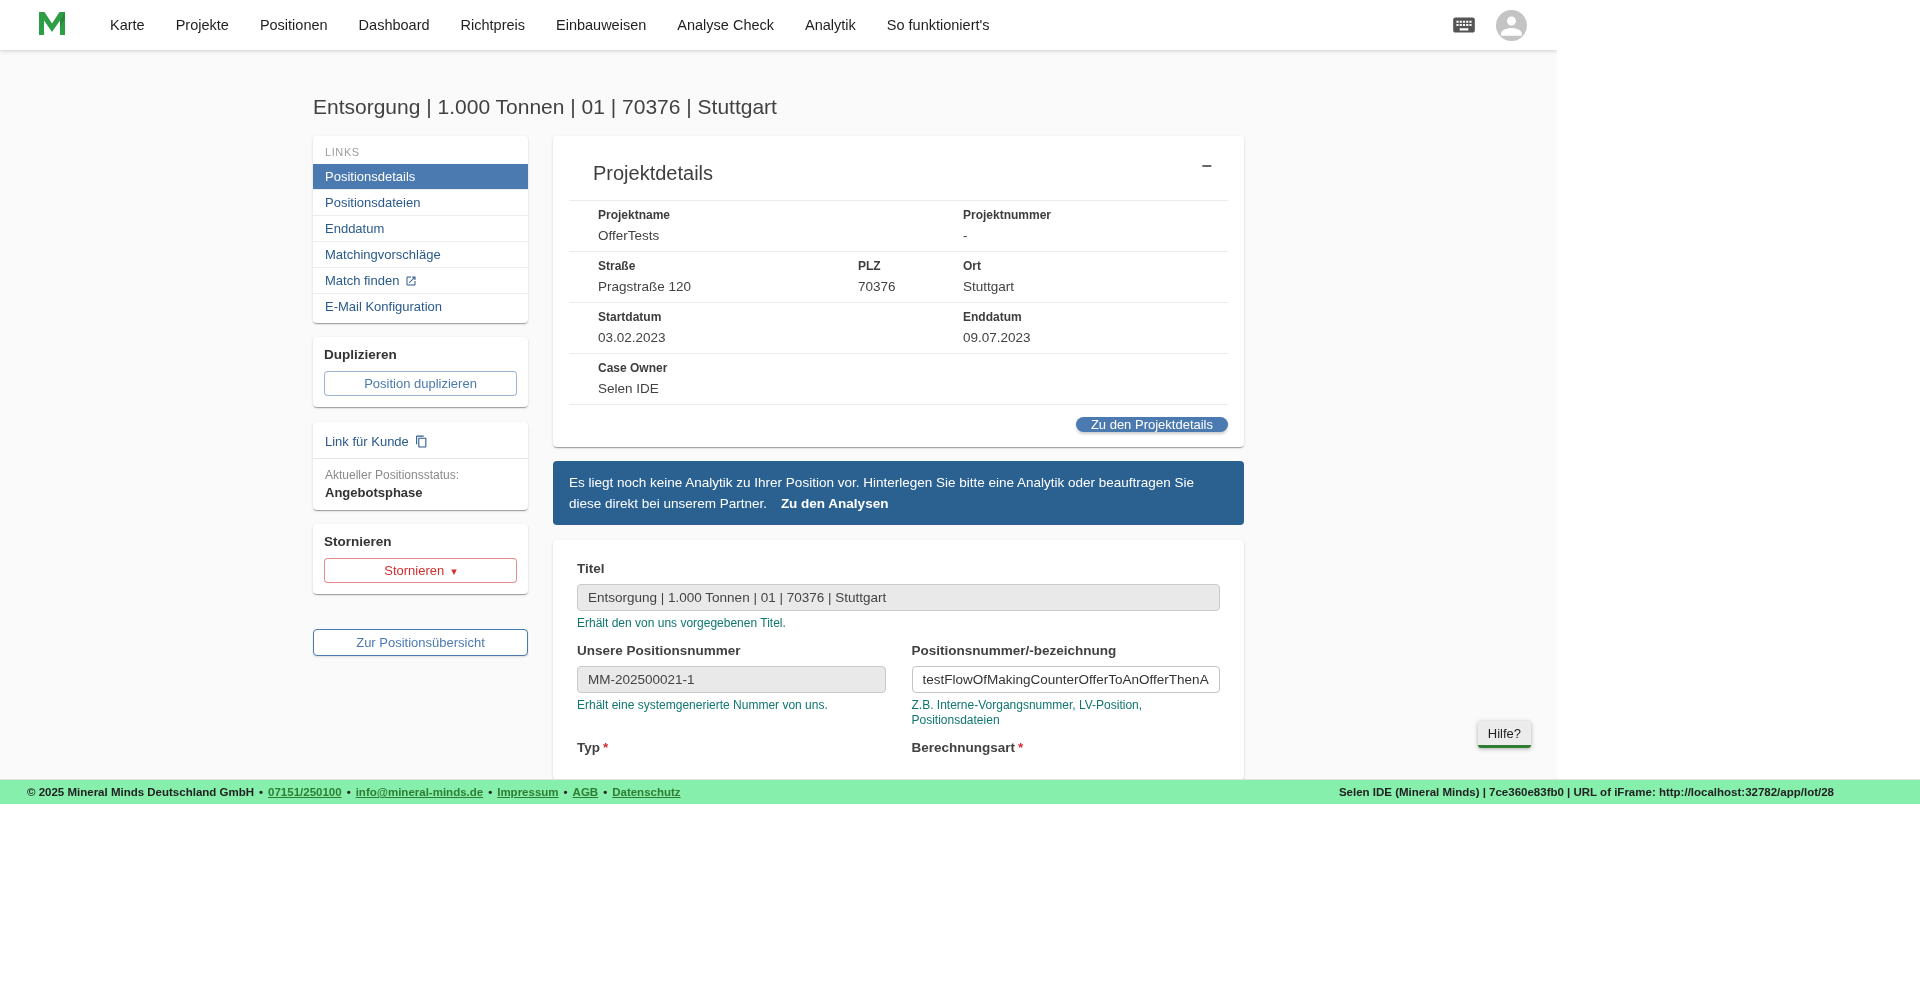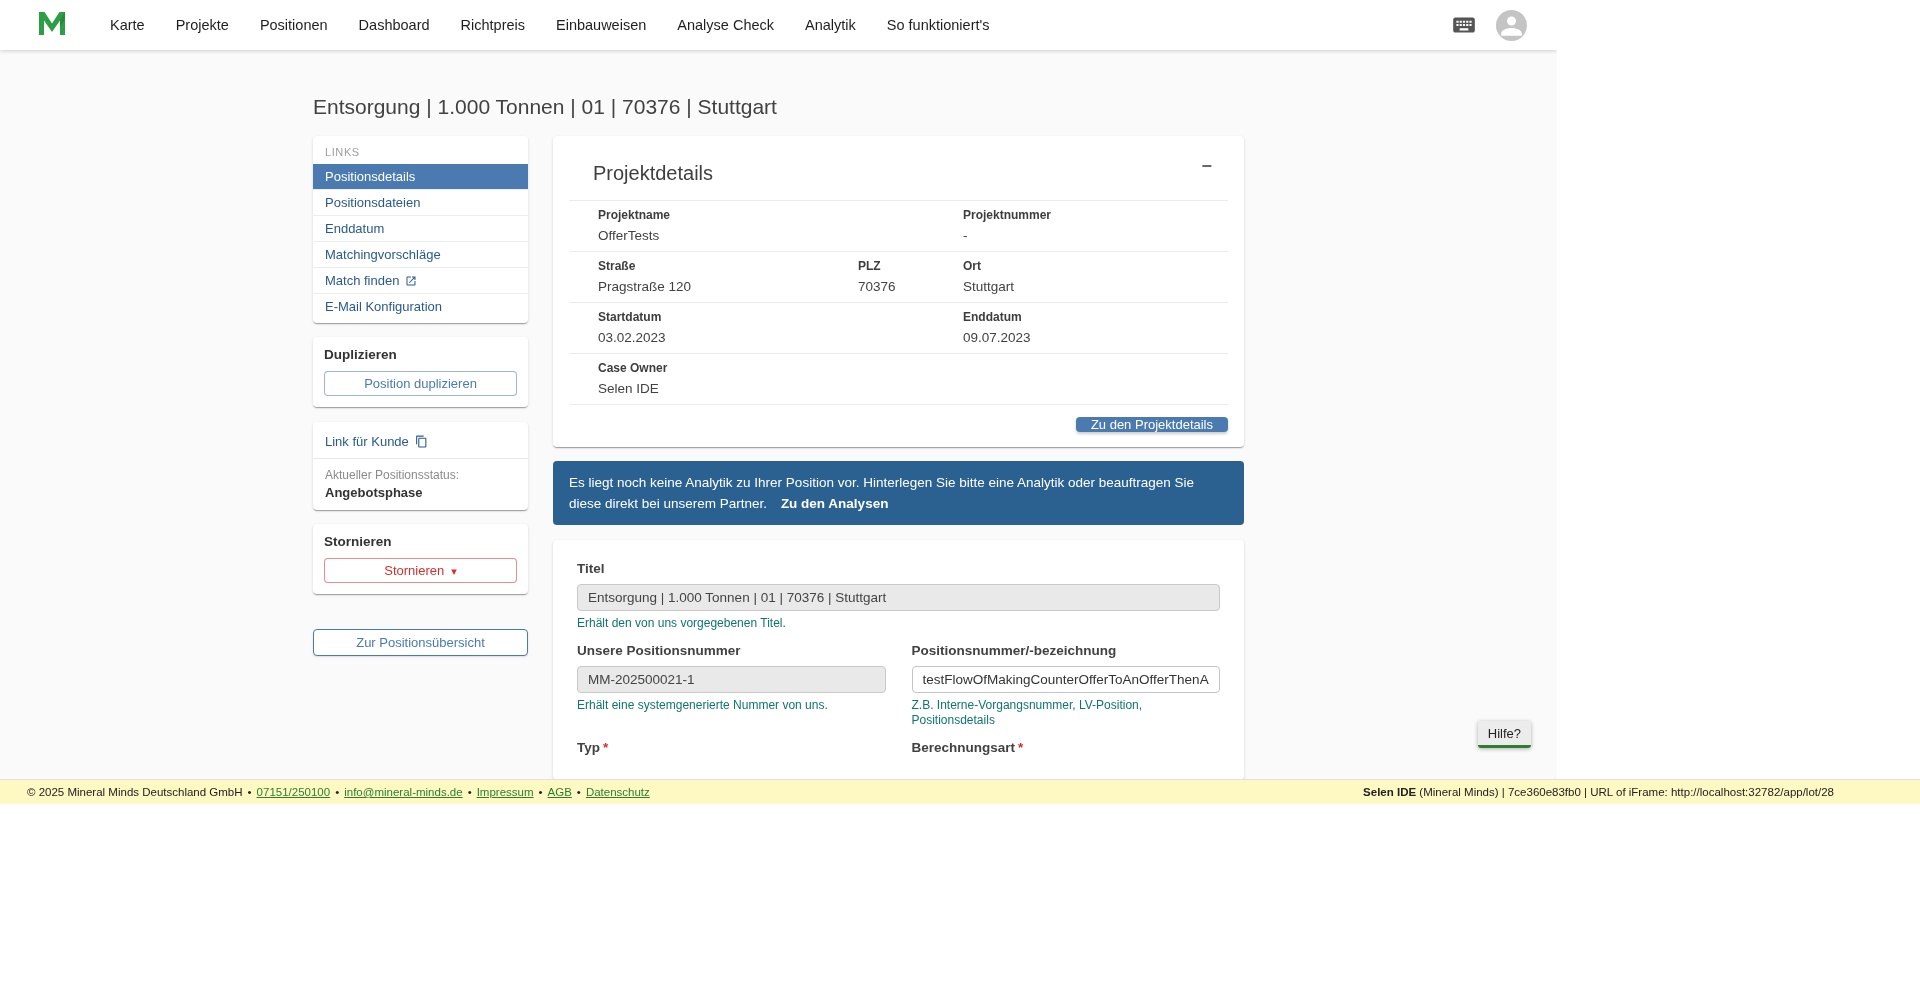--- a/index.html
+++ b/index.html
@@ -170,21 +170,21 @@
   .c1 { width: 289px; padding-left: 29px; }
   .c2 { width: 105px; }
   .c3 { flex: 1; }
   .pd-label { font-size: 12px; font-weight: 700; color: #3d3d3d; line-height: 17px; }
   .pd-value { font-size: 13.5px; color: #424242; line-height: 17px; margin-top: 3px; }
   .pd-actions { text-align: right; margin-top: 10px; }
   .btn-primary {
     background: var(--accent_blue, #4b7ab1);
     color: #fff;
     border: none;
-    border-radius: 4px;
+    border-radius: 14px;
     font-family: inherit;
     font-size: 13px;
     font-weight: 500;
     padding: 0 15px;
     cursor: pointer;
     box-shadow: 0 2px 3px rgba(0,0,0,0.2);
   }
 
   
   .banner {
@@ -233,28 +233,29 @@
     font-size: 13px;
     color: #222;
     padding: 5px 10px 4px 10px;
     cursor: pointer;
     box-shadow: 0 1px 4px rgba(0,0,0,0.3);
   }
 
   
   .footer {
     width: 1920px;
-    background: #fef9c3;
+    background: #86efac;
     border-top: 1px solid #e0e0e0;
     display: flex;
     justify-content: space-between;
     align-items: center;
     padding: 6px 86px 6px 27px;
     font-size: 11.5px;
     color: #222;
+    font-weight: bold;
   }
   .footer-left { display: flex; align-items: center; white-space: nowrap; }
   .sep { margin: 0 5px; color: #222; }
   .f-link {
     color: var(--link_green, #2e7d32);
     text-decoration: underline;
     cursor: pointer;
   }
   .footer-right { white-space: nowrap; }
 </style>
@@ -433,21 +434,21 @@
 
           <div class="form-row">
             <div class="form-group half">
               <label class="f-label">Unsere Positionsnummer</label>
               <input class="f-input" disabled="" value="MM-202500021-1" style="">
               <div class="f-helper">Erhält eine systemgenerierte Nummer von uns.</div>
             </div>
             <div class="form-group half">
               <label class="f-label">Positionsnummer/-bezeichnung</label>
               <input class="f-input" value="testFlowOfMakingCounterOfferToAnOfferThenAccepting" style="">
-              <div class="f-helper">Z.B. Interne-Vorgangsnummer, LV-Position, Positionsdetails</div>
+              <div class="f-helper">Z.B. Interne-Vorgangsnummer, LV-Position, Positionsdateien</div>
             </div>
           </div>
 
           <div class="form-row">
             <div class="form-group half">
               <label class="f-label">
                 <span>Typ</span><span class="req">*</span>
               </label>
 
             </div>

